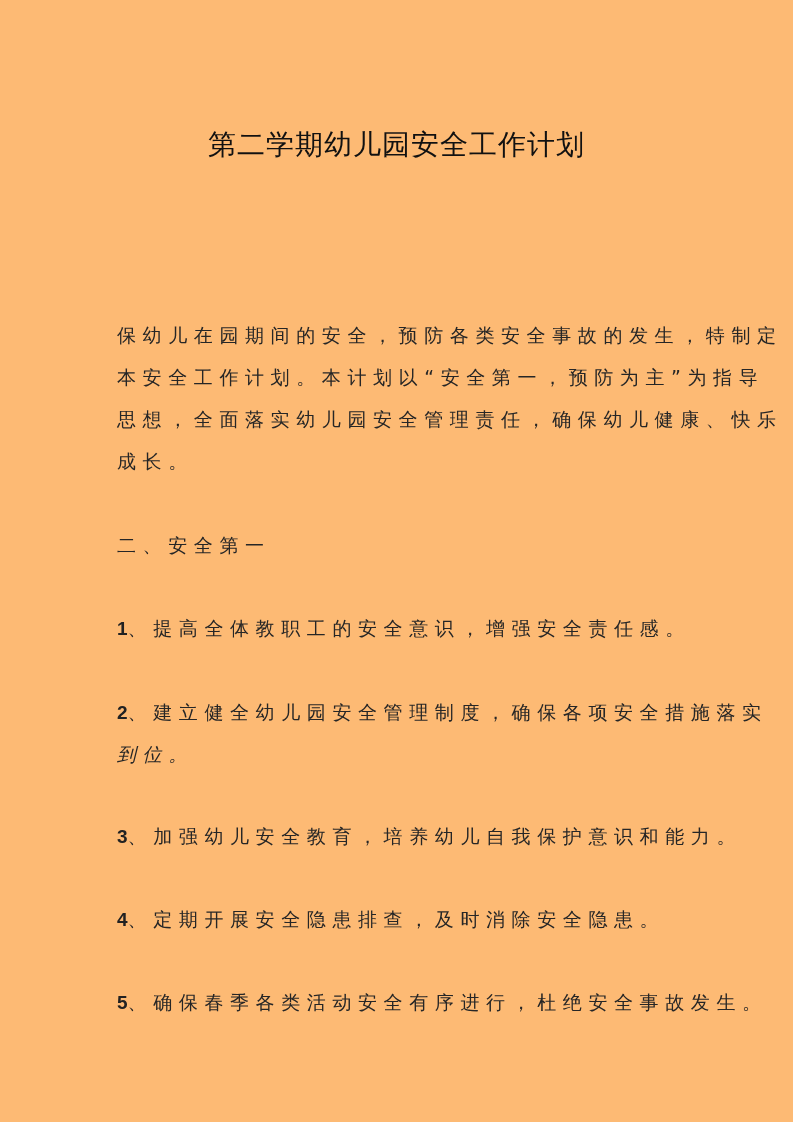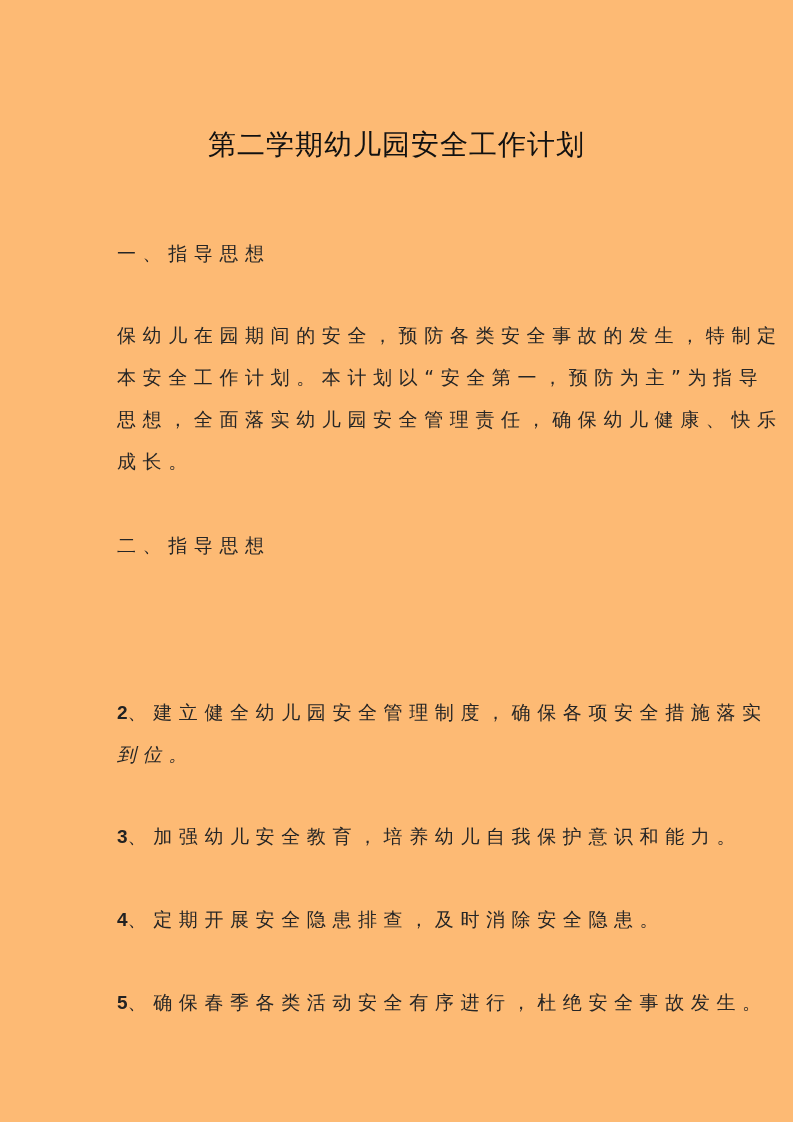--- a/index.html
+++ b/index.html
@@ -55,29 +55,31 @@
       display: inline;
     }
   </style>
 </head>
 <body>
 
 <div class="page">
 
   <h1 class="title">第二学期幼儿园安全工作计划</h1>
 
-  <div class="line" style="top:232px;">一、指导思想</div>
 
   <div class="line" style="top:314px;">保幼儿在园期间的安全，预防各类安全事故的发生，特制定</div>
   <div class="line" style="top:356px;">本安全工作计划。本计划以“安全第一，预防为主”为指导</div>
   <div class="line" style="top:398px;">思想，全面落实幼儿园安全管理责任，确保幼儿健康、快乐</div>
   <div class="line" style="top:440px;">成长。</div>
 
-  <div class="line" style="top:524px;">二、指导思想</div>
+  <div class="line" style="top:524px;">二、安全第一</div>
 
+  <div class="line" style="top:607px;">
+    <span class="num">1</span><span class="rest">、提高全体教职工的安全意识，增强安全责任感。</span>
+  </div>
 
   <div class="line" style="top:691px;">
     <span class="num">2</span><span class="rest">、建立健全幼儿园安全管理制度，确保各项安全措施落实</span>
   </div>
   <div class="line" style="top:733px;font-style:italic;">到位。</div>
 
   <div class="line" style="top:815px;">
     <span class="num">3</span><span class="rest">、加强幼儿安全教育，培养幼儿自我保护意识和能力。</span>
   </div>
 

